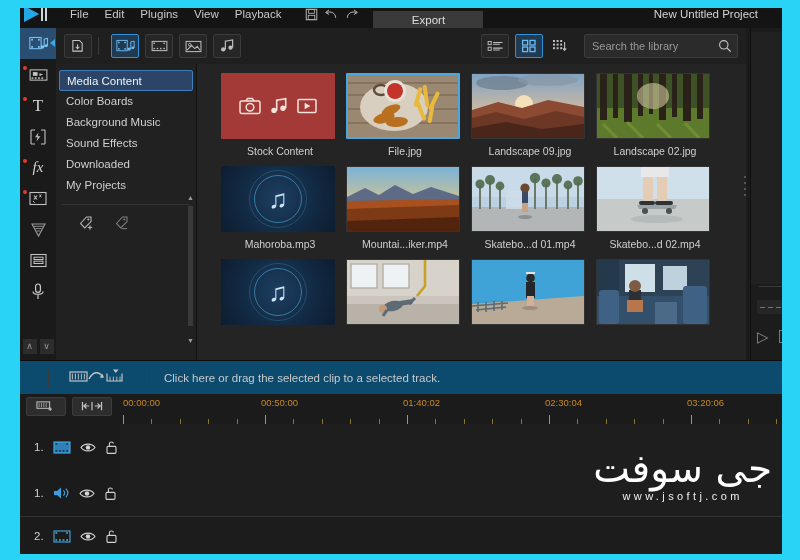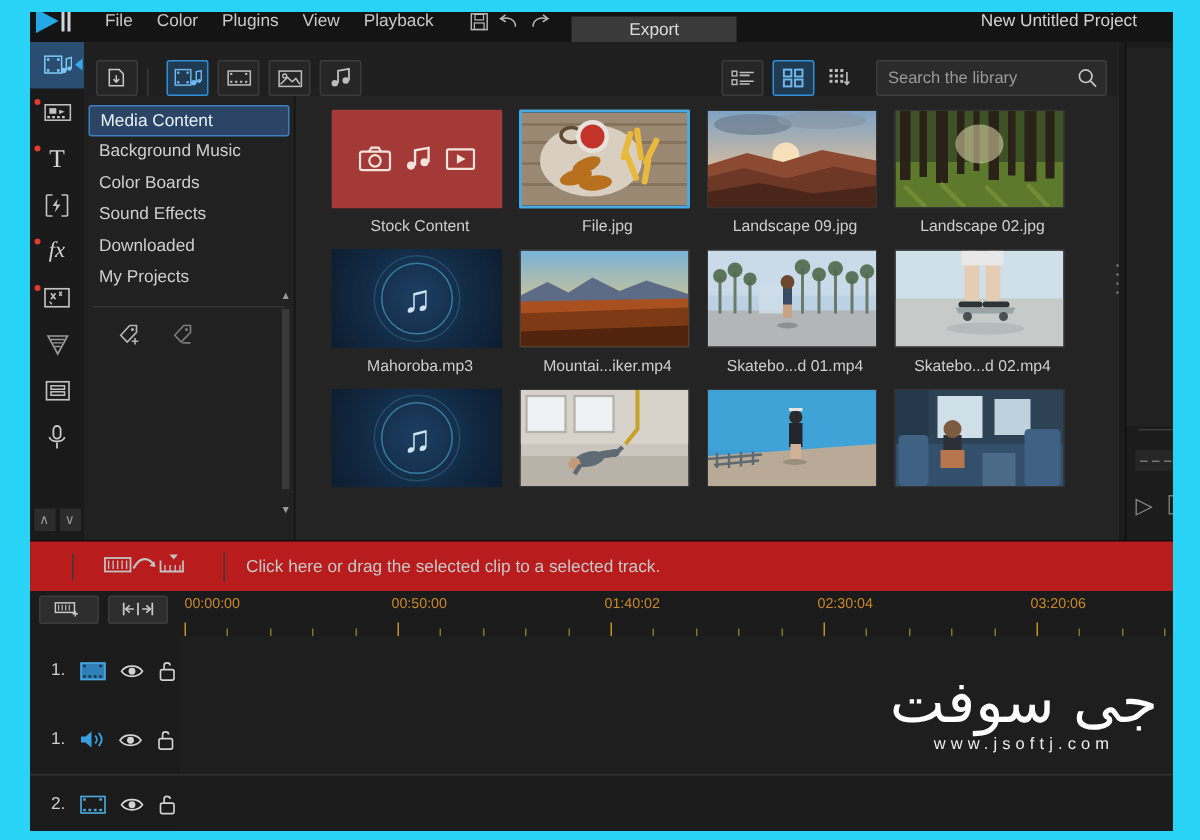--- a/index.html
+++ b/index.html
@@ -46,21 +46,21 @@
   .rail-item.sel .caret{position:absolute;right:1px;top:11px;width:0;height:0;
       border-top:4px solid transparent;border-bottom:4px solid transparent;
       border-right:5px solid #3aa7e8;}
   .rail-bottom{position:absolute;left:0;bottom:4px;width:36px;height:20px;display:flex;
                align-items:center;justify-content:center;gap:3px;}
   .rail-chev{width:14px;height:15px;background:#2c2c2c;display:flex;align-items:center;
              justify-content:center;color:#9a9a9a;font-size:9px;}
 
   
   .libbar{position:absolute;left:56px;top:28px;width:690px;height:36px;background:#1f1f1f;
-          border-bottom:1px solid #101010;display:flex;align-items:flex-end;}
+          border-bottom:1px solid #101010;display:flex;align-items:center;}
   .tb-btn{width:26px;height:22px;margin-left:6px;border:1px solid #3b3b3b;border-radius:2px;
           display:flex;align-items:center;justify-content:center;color:#bdbdbd;background:#262626;}
   .tb-btn.first{margin-left:8px;border-color:#3b3b3b;}
   .tb-btn.active{border-color:#2f8fd8;background:#203a52;}
   .tb-div{width:1px;height:18px;background:#3a3a3a;margin:0 6px;}
   .tb-plain{width:24px;height:22px;display:flex;align-items:center;justify-content:center;
             color:#bdbdbd;margin-left:4px;}
   .search{position:absolute;right:8px;width:152px;height:22px;background:#2b2b2b;
           border:1px solid #3d3d3d;border-radius:2px;display:flex;align-items:center;}
   .search input{background:transparent;border:0;outline:none;color:#cfcfcf;font-size:11px;
@@ -117,21 +117,21 @@
               display:flex;align-items:center;gap:3px;padding-left:3px;}
   .prev-scrub i{display:block;width:5px;height:1px;background:#777;}
   .prev-play{position:absolute;left:6px;top:300px;color:#8a8a8a;font-size:15px;}
   .prev-stop{position:absolute;left:28px;top:302px;width:11px;height:11px;
              border:1px solid #777;}
   .panel-grip{position:absolute;left:744px;top:176px;width:5px;height:20px;
               display:flex;flex-direction:column;justify-content:space-between;}
   .panel-grip i{width:2px;height:2px;background:#666;border-radius:1px;}
 
   
-  .hintbar{position:absolute;left:20px;top:360px;width:762px;height:34px;background:#b91c1c;
+  .hintbar{position:absolute;left:20px;top:360px;width:762px;height:34px;background:#0c4a6e;
            border-top:1px solid #0d0d0d;border-bottom:1px solid #0d0d0d;
            display:flex;align-items:center;}
   .hint-div{width:1px;height:18px;background:#3a3a3a;margin-left:28px;}
   .hint-icons{margin-left:20px;display:flex;align-items:center;gap:2px;color:#c3c3c3;}
   .hint-div2{width:1px;height:20px;background:#3a3a3a;margin-left:22px;}
   .hint-text{margin-left:14px;color:#c9c9c9;font-size:11.5px;}
 
   
   .tl{position:absolute;left:20px;top:394px;width:682px;height:160px;background:#1b1b1b;}
   .tl-tools{position:absolute;left:0;top:0;width:95px;height:24px;display:flex;
@@ -171,21 +171,21 @@
 <div id="app">
 
   <div class="menubar">
     <div class="logo">
       <div class="tri"></div>
         <div class="tri2"></div>
         <div class="b1"></div>
         <div class="b2"></div>
     </div>
     <div class="menu-item">File</div>
-    <div class="menu-item">Color</div>
+    <div class="menu-item">Edit</div>
     <div class="menu-item">Plugins</div>
     <div class="menu-item">View</div>
     <div class="menu-item">Playback</div>
     <div class="mb-sep"></div>
     <div class="mb-icon">
       <svg width="13" height="13" viewBox="0 0 16 16">
           <rect x="1.5" y="1.5" width="13" height="13" fill="none" stroke="#b9b9b9" stroke-width="1.2"></rect>
           <rect x="4.5" y="2" width="7" height="4.5" fill="none" stroke="#b9b9b9" stroke-width="1"></rect>
           <rect x="4" y="9" width="8" height="5.2" fill="none" stroke="#b9b9b9" stroke-width="1"></rect>
         </svg>
@@ -369,22 +369,22 @@
             <circle cx="6.2" cy="6.2" r="4.5" fill="none" stroke="#c4c4c4" stroke-width="1.2"></circle>
             <path d="M9.6 9.6 L13.6 13.6" stroke="#c4c4c4" stroke-width="1.3"></path>
           </svg>
       </span>
     </div>
   </div>
 
   <div class="catpanel">
     <div style="padding-top:6px;">
       <div class="cat sel">Media Content</div>
+      <div class="cat">Color Boards</div>
       <div class="cat">Background Music</div>
-      <div class="cat">Color Boards</div>
       <div class="cat">Sound Effects</div>
       <div class="cat">Downloaded</div>
       <div class="cat">My Projects</div>
     </div>
     <div class="cat-sep"></div>
     <div class="tagrow">
       <span>
         <svg width="20" height="18" viewBox="0 0 20 18">
             <path d="M2.5 8.5 L8.5 2 L13 2 L13 6.6 L6.8 13 Z" fill="none" stroke="#b5b5b5" stroke-width="1.1"></path>
             <circle cx="10.3" cy="4.6" r="1" fill="#b5b5b5"></circle>

